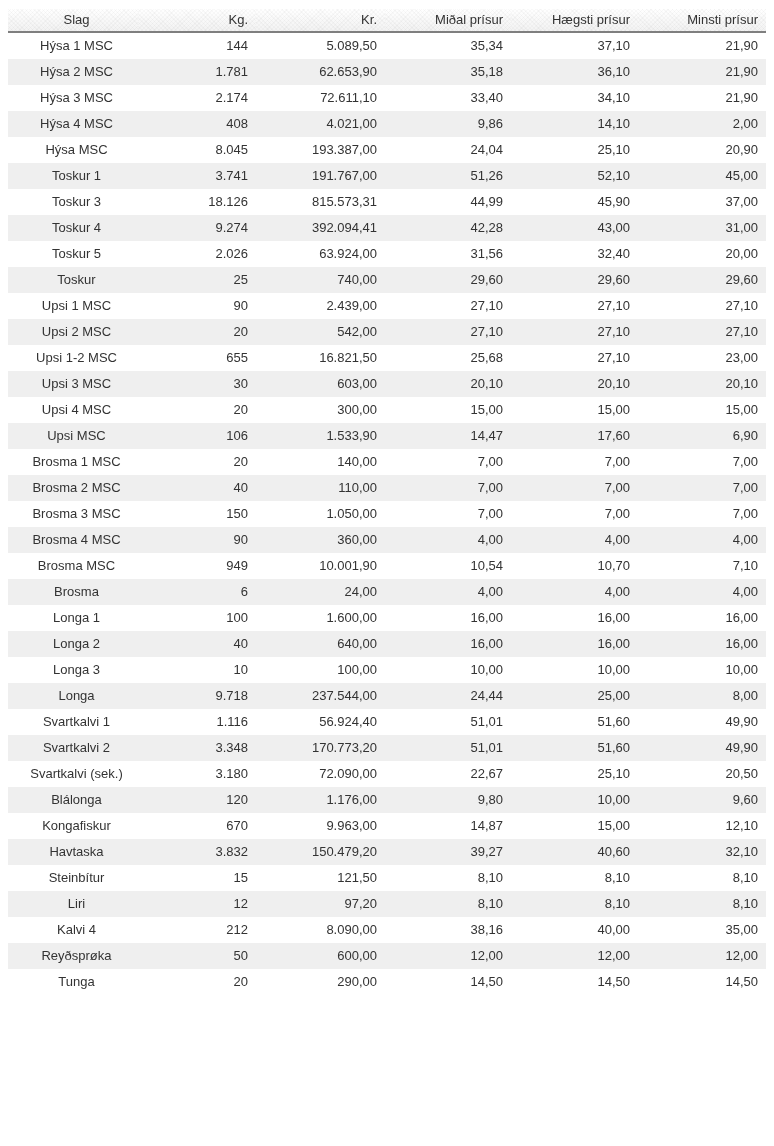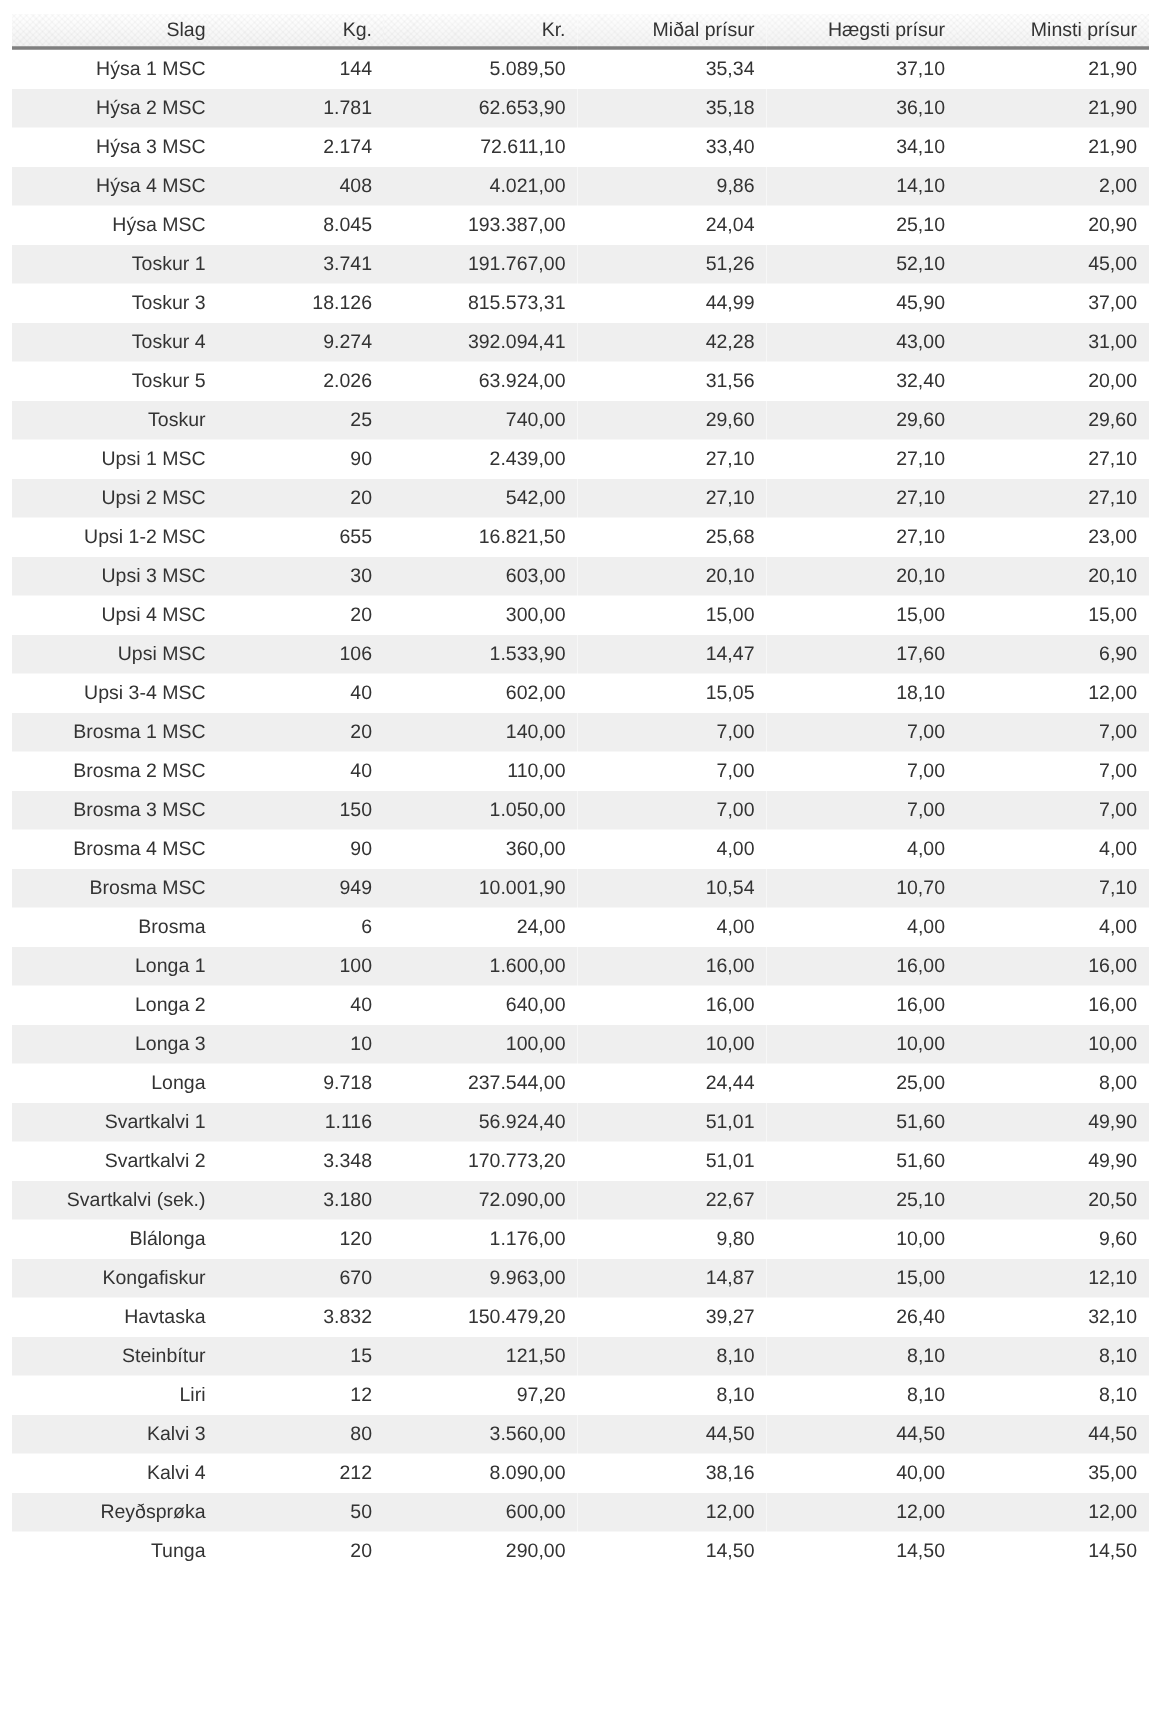--- a/index.html
+++ b/index.html
@@ -38,21 +38,21 @@
     white-space: nowrap;
     overflow: hidden;
   }
   table.price-table td {
     height: 24px;
     line-height: 24px;
     vertical-align: middle;
     white-space: nowrap;
     overflow: hidden;
   }
-  .cell-left  { text-align: right;  padding-left: 8px; margin-top: 37px; }
+  .cell-left  { text-align: center;  padding-left: 8px; margin-top: 37px; }
   .cell-right { text-align: right; padding-right: 8px; }
   tbody tr:nth-child(even) { background: #efefef; }
   tbody tr:nth-child(odd)  { background: #ffffff; }
 </style>
 </head>
 <body>
 
 <div class="page">
   <table class="price-table">
     <colgroup>
@@ -196,28 +196,20 @@
         </tr>
         <tr>
           <td class="cell-left">Upsi MSC</td>
           <td class="cell-right">106</td>
           <td class="cell-right">1.533,90</td>
           <td class="cell-right">14,47</td>
           <td class="cell-right">17,60</td>
           <td class="cell-right">6,90</td>
         </tr>
         <tr>
-          <td class="cell-left">Upsi 3-4 MSC</td>
-          <td class="cell-right">40</td>
-          <td class="cell-right">602,00</td>
-          <td class="cell-right">15,05</td>
-          <td class="cell-right">18,10</td>
-          <td class="cell-right">12,00</td>
-        </tr>
-        <tr>
           <td class="cell-left">Brosma 1 MSC</td>
           <td class="cell-right">20</td>
           <td class="cell-right">140,00</td>
           <td class="cell-right">7,00</td>
           <td class="cell-right">7,00</td>
           <td class="cell-right">7,00</td>
         </tr>
         <tr>
           <td class="cell-left">Brosma 2 MSC</td>
           <td class="cell-right">40</td>
@@ -328,46 +320,38 @@
           <td class="cell-right">9.963,00</td>
           <td class="cell-right">14,87</td>
           <td class="cell-right">15,00</td>
           <td class="cell-right">12,10</td>
         </tr>
         <tr>
           <td class="cell-left">Havtaska</td>
           <td class="cell-right">3.832</td>
           <td class="cell-right">150.479,20</td>
           <td class="cell-right">39,27</td>
-          <td class="cell-right">26,40</td>
+          <td class="cell-right">40,60</td>
           <td class="cell-right">32,10</td>
         </tr>
         <tr>
           <td class="cell-left">Steinbítur</td>
           <td class="cell-right">15</td>
           <td class="cell-right">121,50</td>
           <td class="cell-right">8,10</td>
           <td class="cell-right">8,10</td>
           <td class="cell-right">8,10</td>
         </tr>
         <tr>
           <td class="cell-left">Liri</td>
           <td class="cell-right">12</td>
           <td class="cell-right">97,20</td>
           <td class="cell-right">8,10</td>
           <td class="cell-right">8,10</td>
           <td class="cell-right">8,10</td>
-        </tr>
-        <tr>
-          <td class="cell-left">Kalvi 3</td>
-          <td class="cell-right">80</td>
-          <td class="cell-right">3.560,00</td>
-          <td class="cell-right">44,50</td>
-          <td class="cell-right">44,50</td>
-          <td class="cell-right">44,50</td>
         </tr>
         <tr>
           <td class="cell-left">Kalvi 4</td>
           <td class="cell-right">212</td>
           <td class="cell-right">8.090,00</td>
           <td class="cell-right">38,16</td>
           <td class="cell-right">40,00</td>
           <td class="cell-right">35,00</td>
         </tr>
         <tr>

